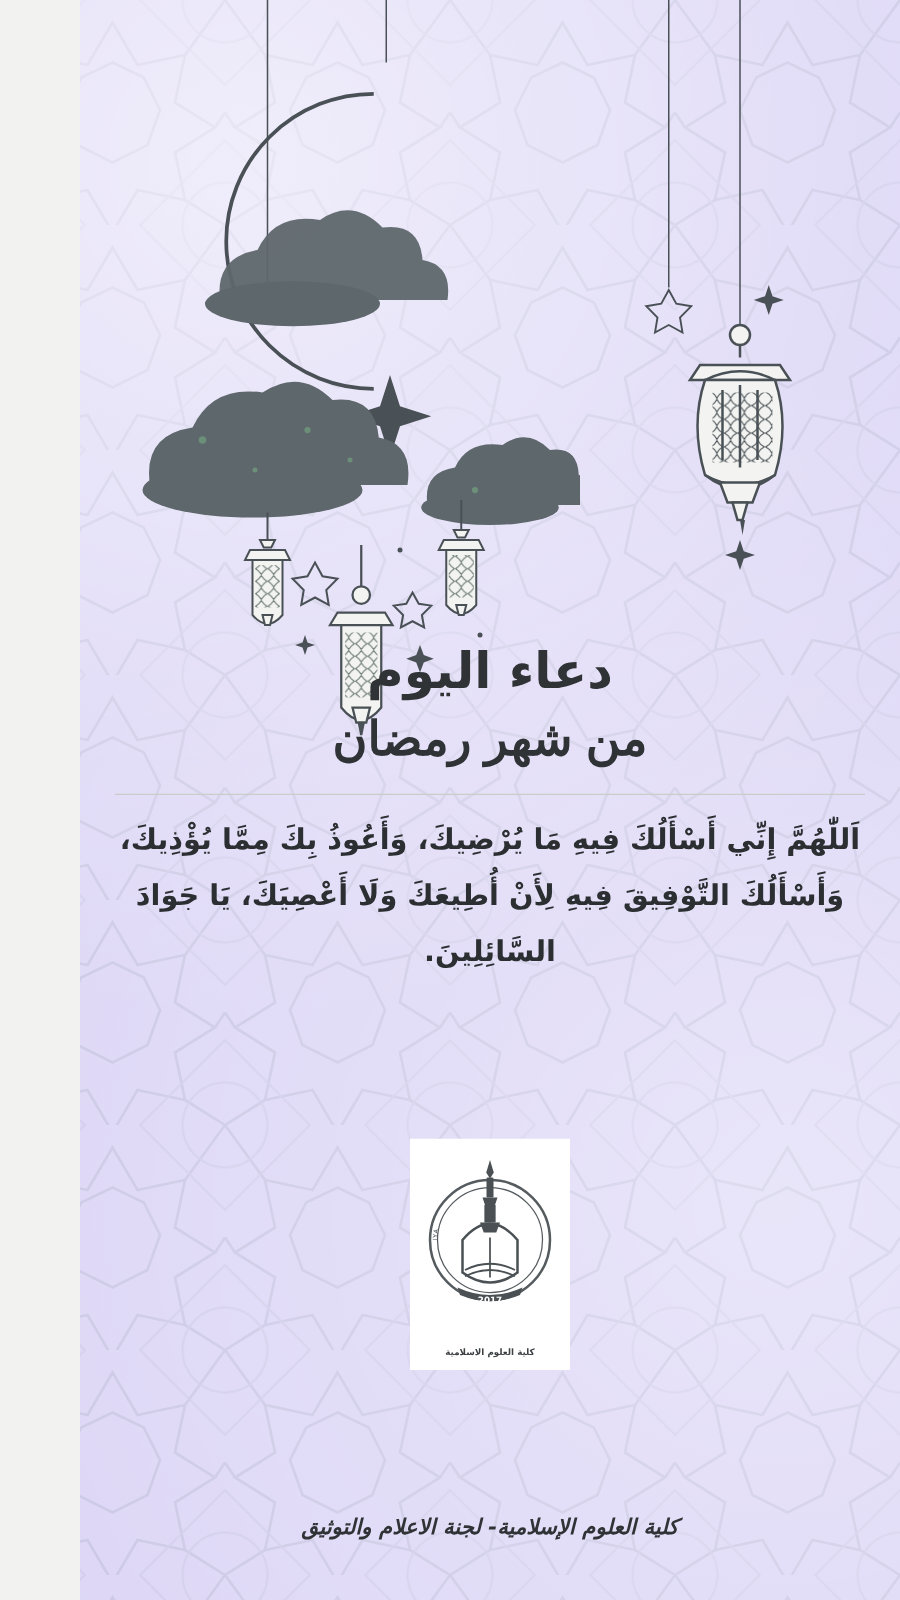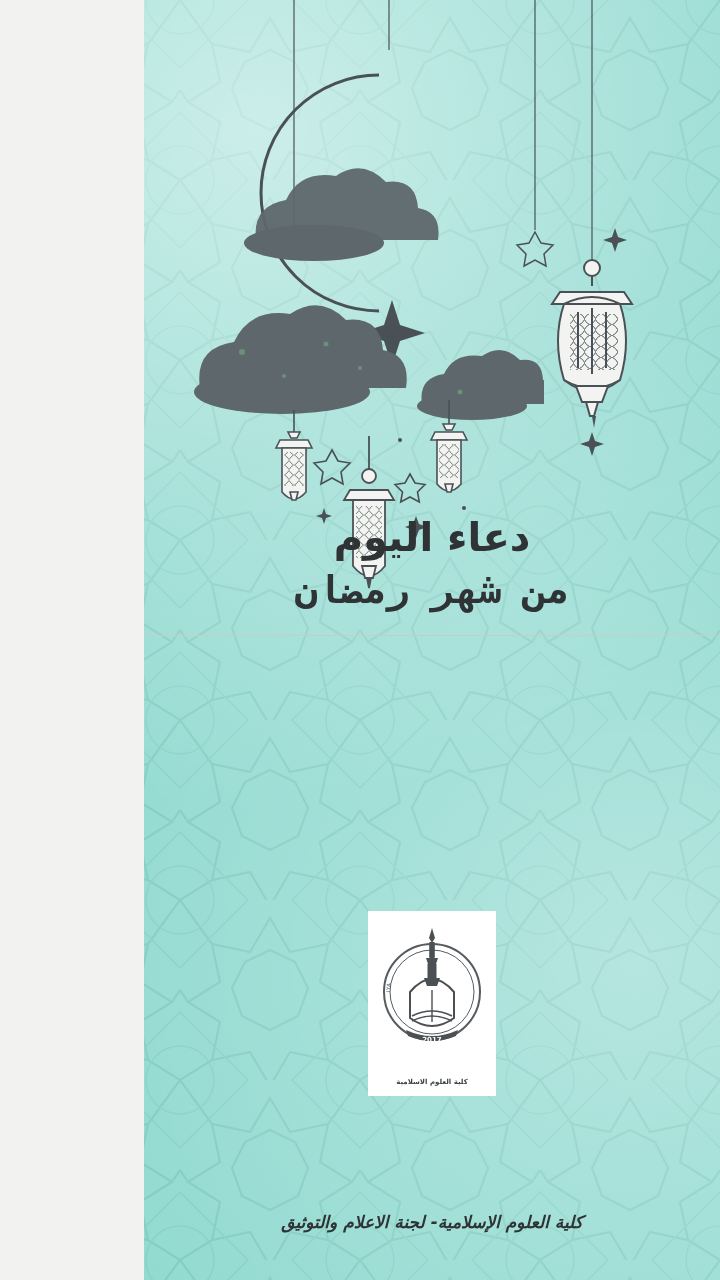--- a/index.html
+++ b/index.html
@@ -10,24 +10,24 @@
     width: 720px;
     height: 1280px;
     background: #f2f3f0;
     font-family: "DejaVu Sans", "Liberation Sans", sans-serif;
     overflow: hidden;
     position: relative;
   }
 
   #poster {
     position: relative;
-    width: 576px;
+    width: 656px;
     height: 1280px;
     overflow: hidden;
-    background: #14b8a6;
+    background: #c4b5fd;
   }
 
   
   .bg-pattern {
     position: absolute;
     inset: 0;
     z-index: 0;
     opacity: 0.55;
   }
   .bg-noise {
@@ -68,21 +68,21 @@
     letter-spacing: 0px;
   }
   .title-number {
     font-family: "DejaVu Sans", "Liberation Sans", sans-serif;
     font-size: 44px;
     font-weight: bold;
     color: #2f3336;
     line-height: 1.25;
   }
   .title-line2 {
-    font-family: Liberation Mono, monospace;
+    font-family: Liberation Sans, sans-serif;
     font-size: 38px;
     font-weight: bold;
     color: #2f3336;
     line-height: 1.4;
     margin-top: 2px;
   }
 
   .divider {
     width: 600px;
     height: 1px;
@@ -308,20 +308,21 @@
       <path d="M106 402 h12 l-4 14 h-4 Z" fill="#f3f4f1"></path>
       <path d="M112 416 l2 12 l2 -12 Z" fill="#4a5156" stroke="none"></path>
       <path d="M98 312 v56 M112 308 v66 M126 312 v56"></path>
     </g>
   </svg>
 
   <div class="content">
     <div class="title-line1">دعاء اليوم</div>
     <div class="title-line2">من شهر رمضان</div>
     <div class="divider"></div>
+    <div class="dua-text">اَللّٰهُمَّ إِنِّي أَسْأَلُكَ فِيهِ مَا يُرْضِيكَ، وَأَعُوذُ بِكَ مِمَّا يُؤْذِيكَ، وَأَسْأَلُكَ التَّوْفِيقَ فِيهِ لِأَنْ أُطِيعَكَ وَلَا أَعْصِيَكَ، يَا جَوَادَ السَّائِلِينَ.</div>
   </div>
 
   <div class="logo-wrap">
     <div class="logo-inner">
       <svg width="112" height="168" viewBox="0 0 112 168" xmlns="http://www.w3.org/2000/svg">
 
         <circle cx="56" cy="72" r="48" fill="none" stroke="#555b5e" stroke-width="2"></circle>
         <circle cx="56" cy="72" r="42" fill="none" stroke="#555b5e" stroke-width="1"></circle>
 
         <g fill="#4a5053">

